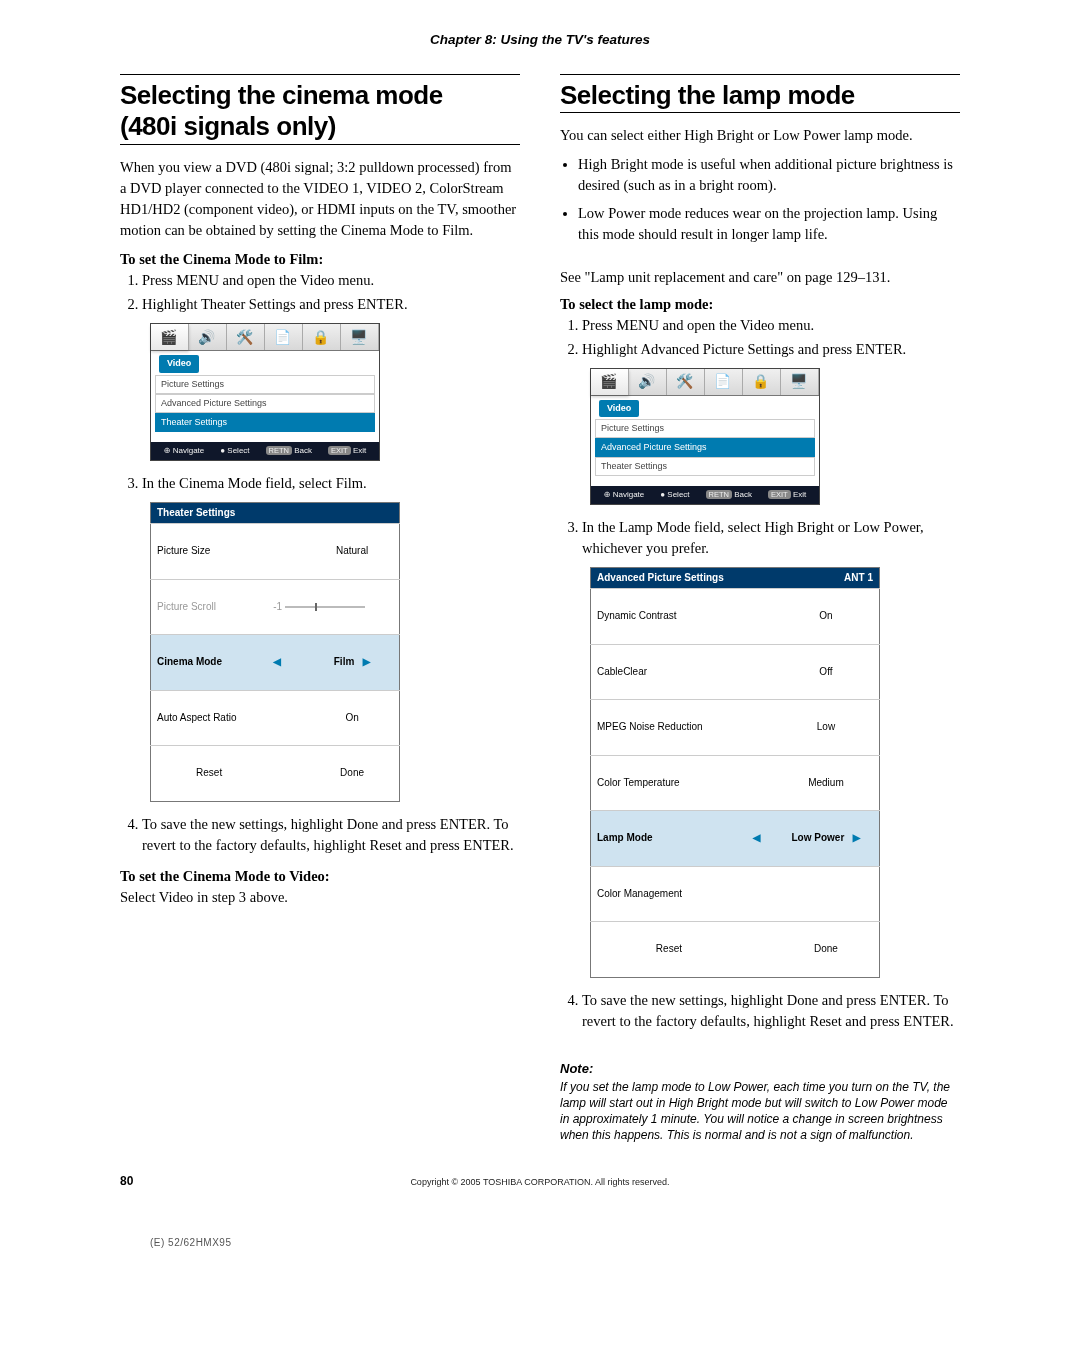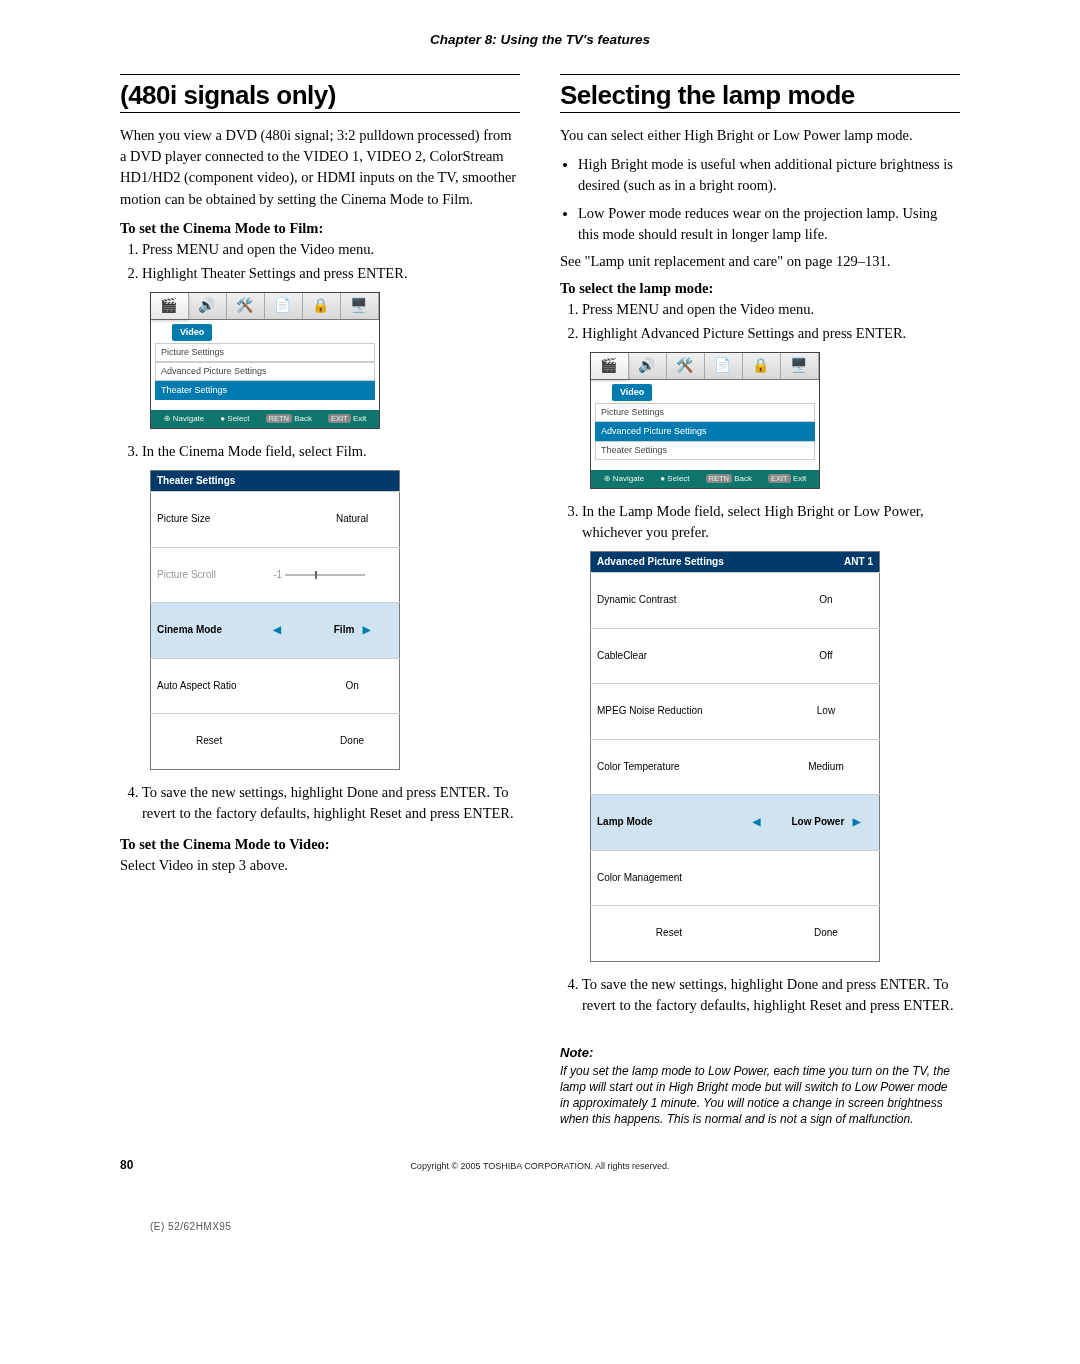--- a/index.html
+++ b/index.html
@@ -41,21 +41,21 @@
     font-size: 26px;
     letter-spacing: -0.5px;
     line-height: 1.15;
     margin-bottom: 2px;
   }
   .serif { font-family: Georgia, 'Times New Roman', serif; font-size: 14.5px; }
   .lead { margin-bottom: 8px; }
   .bold { font-weight: bold; }
   .steps { padding-left: 22px; margin-bottom: 8px; }
   .steps li { margin-bottom: 3px; font-family: Georgia, 'Times New Roman', serif; font-size: 14.5px;}
-  ul.bullets { list-style: disc; padding-left: 18px; margin-bottom: 6px;}
+  ul.bullets { list-style: disc; padding-left: 18px; margin-bottom: 22px;}
   ul.bullets li { margin-bottom: 6px; font-family: Georgia, 'Times New Roman', serif; font-size: 14.5px;}
   .menu-shot {
     width: 230px;
     border: 1px solid #444;
     background: #fff;
     margin: 8px 0 12px 30px;
     font-size: 9.5px;
   }
   .menu-tabs {
     display: flex;
@@ -77,41 +77,41 @@
     color:#666;
     box-shadow: 0 2px 3px rgba(0,0,0,.2);
   }
   .video-label {
     display:inline-block;
     background:#007bb0;
     color:#fff;
     font-weight:bold;
     padding:2px 8px;
     border-radius:2px;
-    margin:4px 0 0 21px;
+    margin:4px 0 0 8px;
     font-size:9px;
   }
   .menu-body {
     min-height: 60px;
     padding: 2px 4px 10px 4px;
   }
   .mitem {
     border:1px solid #ccc;
     padding:2px 5px;
     margin-bottom:0;
     font-size:9px;
     color:#444;
   }
   .mitem.sel {
     background:#007bb0;
     color:#fff;
     border-color:#007bb0;
   }
   .menu-footer {
-    background:#0f766e;
+    background:#0f172a;
     color:#eee;
     font-size:8px;
     padding:3px 6px;
     display:flex;
     gap:16px;
     justify-content:center;
   }
   .pill { background:#888; border-radius:3px; padding:0 3px; font-size:7.5px;}
   .settings-table {
     width: 250px;
@@ -183,20 +183,21 @@
 </style>
 </head>
 <body>
 
 <div class="header-chapter">Chapter 8: Using the TV's features</div>
 
 <div class="cols">
 
   <div class="col">
     <hr class="section-rule">
+    <h1>Selecting the cinema mode</h1>
     <h1>(480i signals only)</h1>
     <hr class="section-rule-bottom">
 
     <p class="serif lead">When you view a DVD (480i signal; 3:2 pulldown processed) from a DVD player connected to the VIDEO 1, VIDEO 2, ColorStream HD1/HD2 (component video), or HDMI inputs on the TV, smoother motion can be obtained by setting the Cinema Mode to Film.</p>
 
     <p class="serif bold">To set the Cinema Mode to Film:</p>
     <ol class="steps">
       <li>Press MENU and open the Video menu.</li>
       <li>Highlight Theater Settings and press ENTER.</li>
     </ol>

